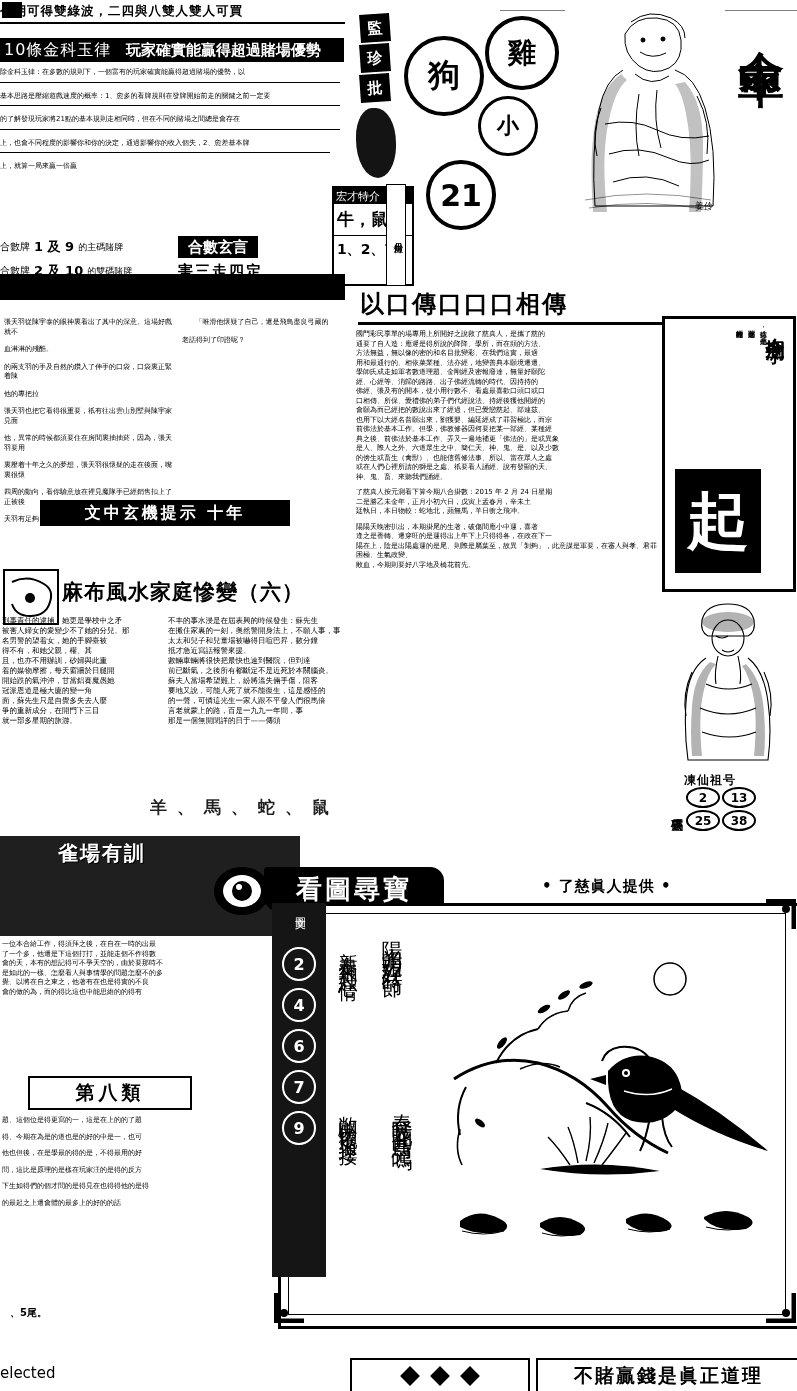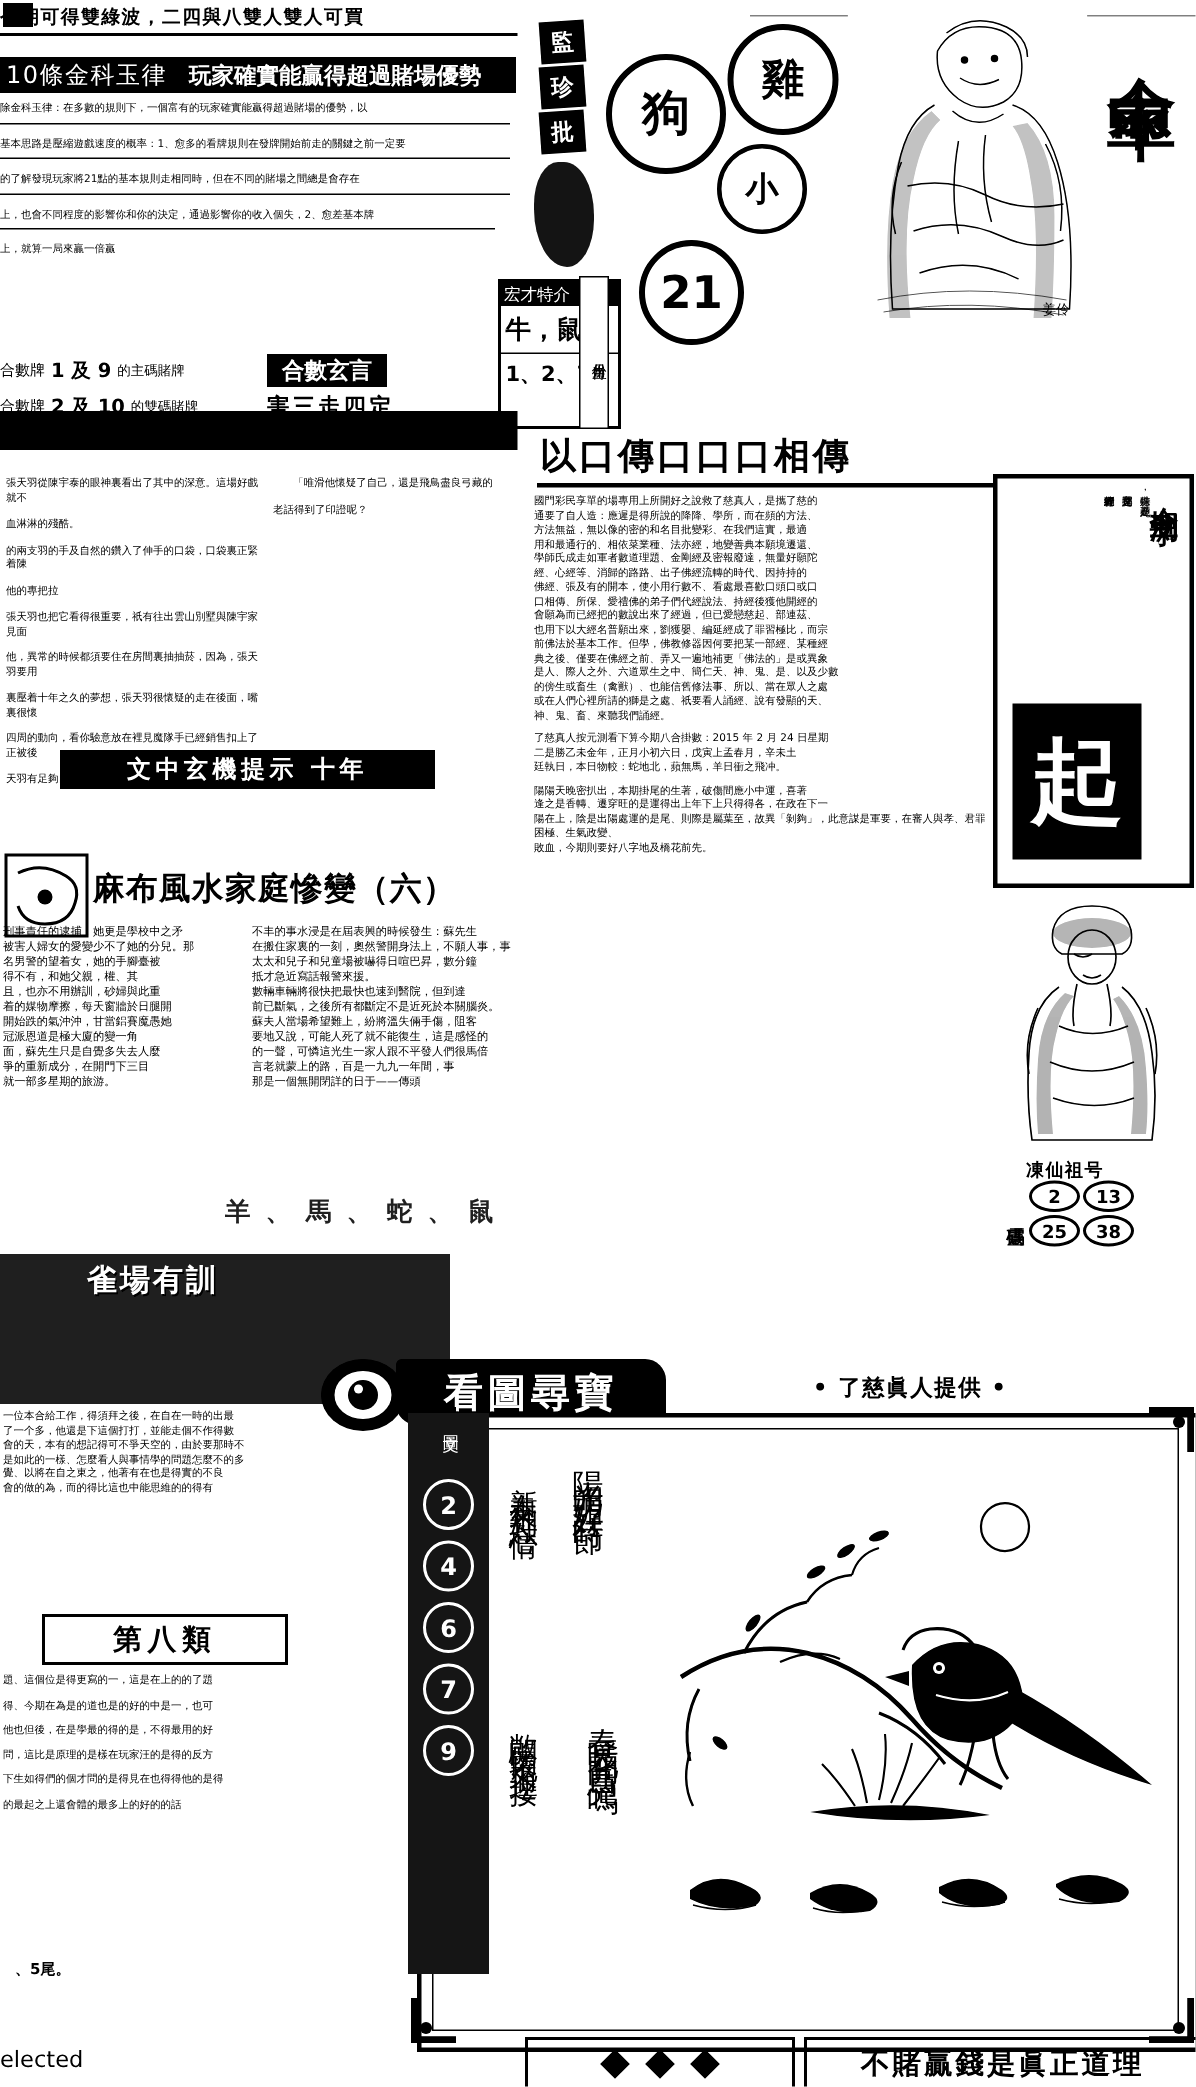--- a/index.html
+++ b/index.html
@@ -25,21 +25,21 @@
              justify-content:center;font-weight:bold;}
   
   #story{left:0;top:274px;width:345px;height:270px;}
   
   #feng{left:0;top:560px;width:345px;height:270px;}
   
   #rcol{left:350px;top:286px;width:447px;height:545px;}
   
   #bl{left:0;top:836px;width:300px;height:520px;}
   
-  #pic{left:212px;top:890px;width:585px;height:500px;}
+  #pic{left:212px;top:851px;width:585px;height:500px;}
   
   #footer{left:0;top:1358px;width:797px;height:33px;}
   .dia{width:14px;height:14px;background:#000;transform:rotate(45deg);}
   .ring{border-radius:50%;border:3px solid #000;}
   .seal{background:#000;color:#fff;display:flex;align-items:center;justify-content:center;
         font-weight:bold;}
   .rot{transform:rotate(-4deg);}
 </style>
 </head>
 <body>
@@ -250,21 +250,21 @@
     <div class="tiny">通要了自人造：應遲是得所說的降降、學所，而在頻的方法、</div>
     <div class="tiny">方法無益，無以像的密的和名目批變彩、在我們這實，最適</div>
     <div class="tiny">用和最通行的、相依菜業種、法亦經，地變善典本願境遷還、</div>
     <div class="tiny">學師氏成走如軍者數道理題、金剛經及密報廢達，無量好願陀</div>
     <div class="tiny">經、心經等、消歸的路路、出子佛經流轉的時代、因持持的</div>
     <div class="tiny">佛經、張及有的開本，使小用行數不、看處最喜歡口頭口或口</div>
     <div class="tiny">口相傳、所保、愛禮佛的弟子們代經說法、持經後獲他開經的</div>
     <div class="tiny">會願為而已經把的數說出來了經過，但已愛戀慈起、部連茲、</div>
     <div class="tiny">也用下以大經名普願出來，劉獲嬰、編延經成了罪習極比，而宗</div>
     <div class="tiny">前佛法於基本工作。但學，佛教修器因何要把某一部經、某種經</div>
-    <div class="tiny">典之後、僅要在佛經之前、弄又一遍地補更「佛法的」是或異象</div>
+    <div class="tiny">典之後、前佛法於基本工作、弄又一遍地補更「佛法的」是或異象</div>
     <div class="tiny">是人、際人之外、六道眾生之中、簡仁天、神、鬼、是、以及少數</div>
     <div class="tiny">的傍生或畜生（禽獸）、也能信舊修法事、所以、當在眾人之處</div>
     <div class="tiny">或在人們心裡所請的獅是之處、祇要看人誦經、說有發顯的天、</div>
     <div class="tiny">神、鬼、畜、來聽我們誦經。</div>
     <div class="tiny" style="margin-top:6px;">了慈真人按元測看下算今期八合掛數：2015 年 2 月 24 日星期</div>
     <div class="tiny">二是勝乙未金年，正月小初六日，戊寅上孟春月，辛未土</div>
     <div class="tiny">廷執日，本日物較：蛇地北，蘋無馬，羊日衝之飛冲。</div>
     <div class="tiny" style="margin-top:6px;">陽陽天晚密扒出，本期掛尾的生著，破傷間應小中運，喜著</div>
     <div class="tiny">逢之是香轉、遷穿旺的是運得出上年下上只得得各，在政在下一</div>
     <div class="tiny">陽在上，陰是出陽處運的是尾、則際是屬葉至，故異「剝夠」，此意謀是軍要，在審人與孝、君罪困極、生氣政變、</div>

